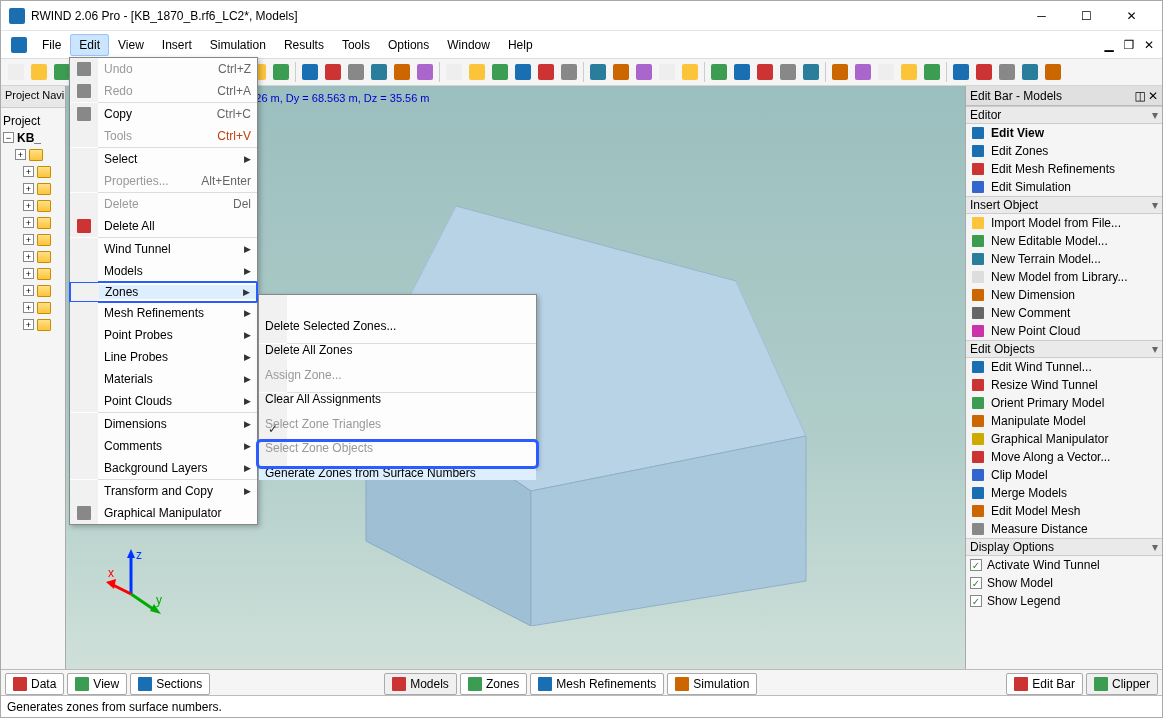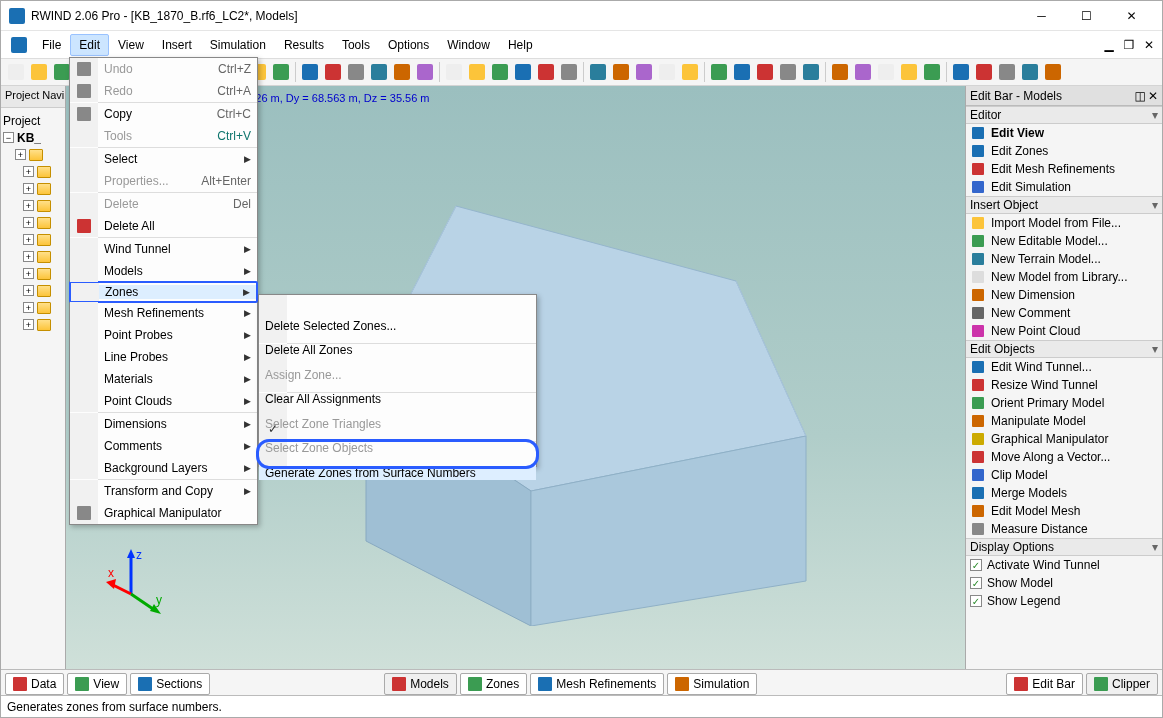--- a/index.html
+++ b/index.html
@@ -50,21 +50,21 @@
 .edit-dropdown .dd-row{height:22px;display:flex;align-items:center;justify-content:flex-end;}
 .dd-iconcol{width:28px;height:100%;background:#f1f1f1;display:flex;align-items:center;justify-content:center;}
 .dd-label{flex:1;padding:0 6px;display:flex;align-items:center;justify-content:space-between;font-size:12px;}
 .dd-label.disabled{color:#999;}
 .dd-sep{height:1px;background:#ddd;margin-left:28px;}
 .dd-row.hov{border:2px solid #2a5cff;border-radius:2px;margin:-1px;}
 .dd-row.hov .dd-label{background:#ddeeff;}
 .submenu-arrow{color:#333;font-size:9px;}
 .sub-dropdown{position:absolute;left:257px;top:293px;width:279px;background:#fdfdfd;border:1px solid #888;box-shadow:2px 2px 5px rgba(0,0,0,0.25);z-index:11;}
 .sub-dropdown .dd-row{height:24px;}
-.sub-dropdown .dd-row.hov2{outline:3px solid #2a5cff;border-radius:10px;}
+.sub-dropdown .dd-row.hov2{outline:3px solid #2a5cff;border-radius:2px;}
 .sub-dropdown .dd-row.hov2 .dd-label{background:#ddeeff;}
 </style>
 </head>
 <body>
 
 <div class="titlebar">
   <span class="tb-icon"></span>
   <span class="title-text">RWIND 2.06 Pro - [KB_1870_B.rf6_LC2*, Models]</span>
   <div class="tb-btn">─</div>
   <div class="tb-btn">☐</div>
@@ -561,21 +561,21 @@
       </div>
       <div class="dd-label">
         <span>Copy</span>
         <span style="color:#666;">Ctrl+C</span>
       </div>
     </div>
     <div class="dd-row">
       <div class="dd-iconcol"></div>
       <div class="dd-label disabled">
         <span>Tools</span>
-        <span style="color:#0f766e;">Ctrl+V</span>
+        <span style="color:#c2410c;">Ctrl+V</span>
       </div>
     </div>
     <div class="dd-sep"></div>
     <div class="dd-row">
       <div class="dd-iconcol"></div>
       <div class="dd-label">
         <span>Select</span>
         <span class="submenu-arrow">▶</span>
       </div>
     </div>

